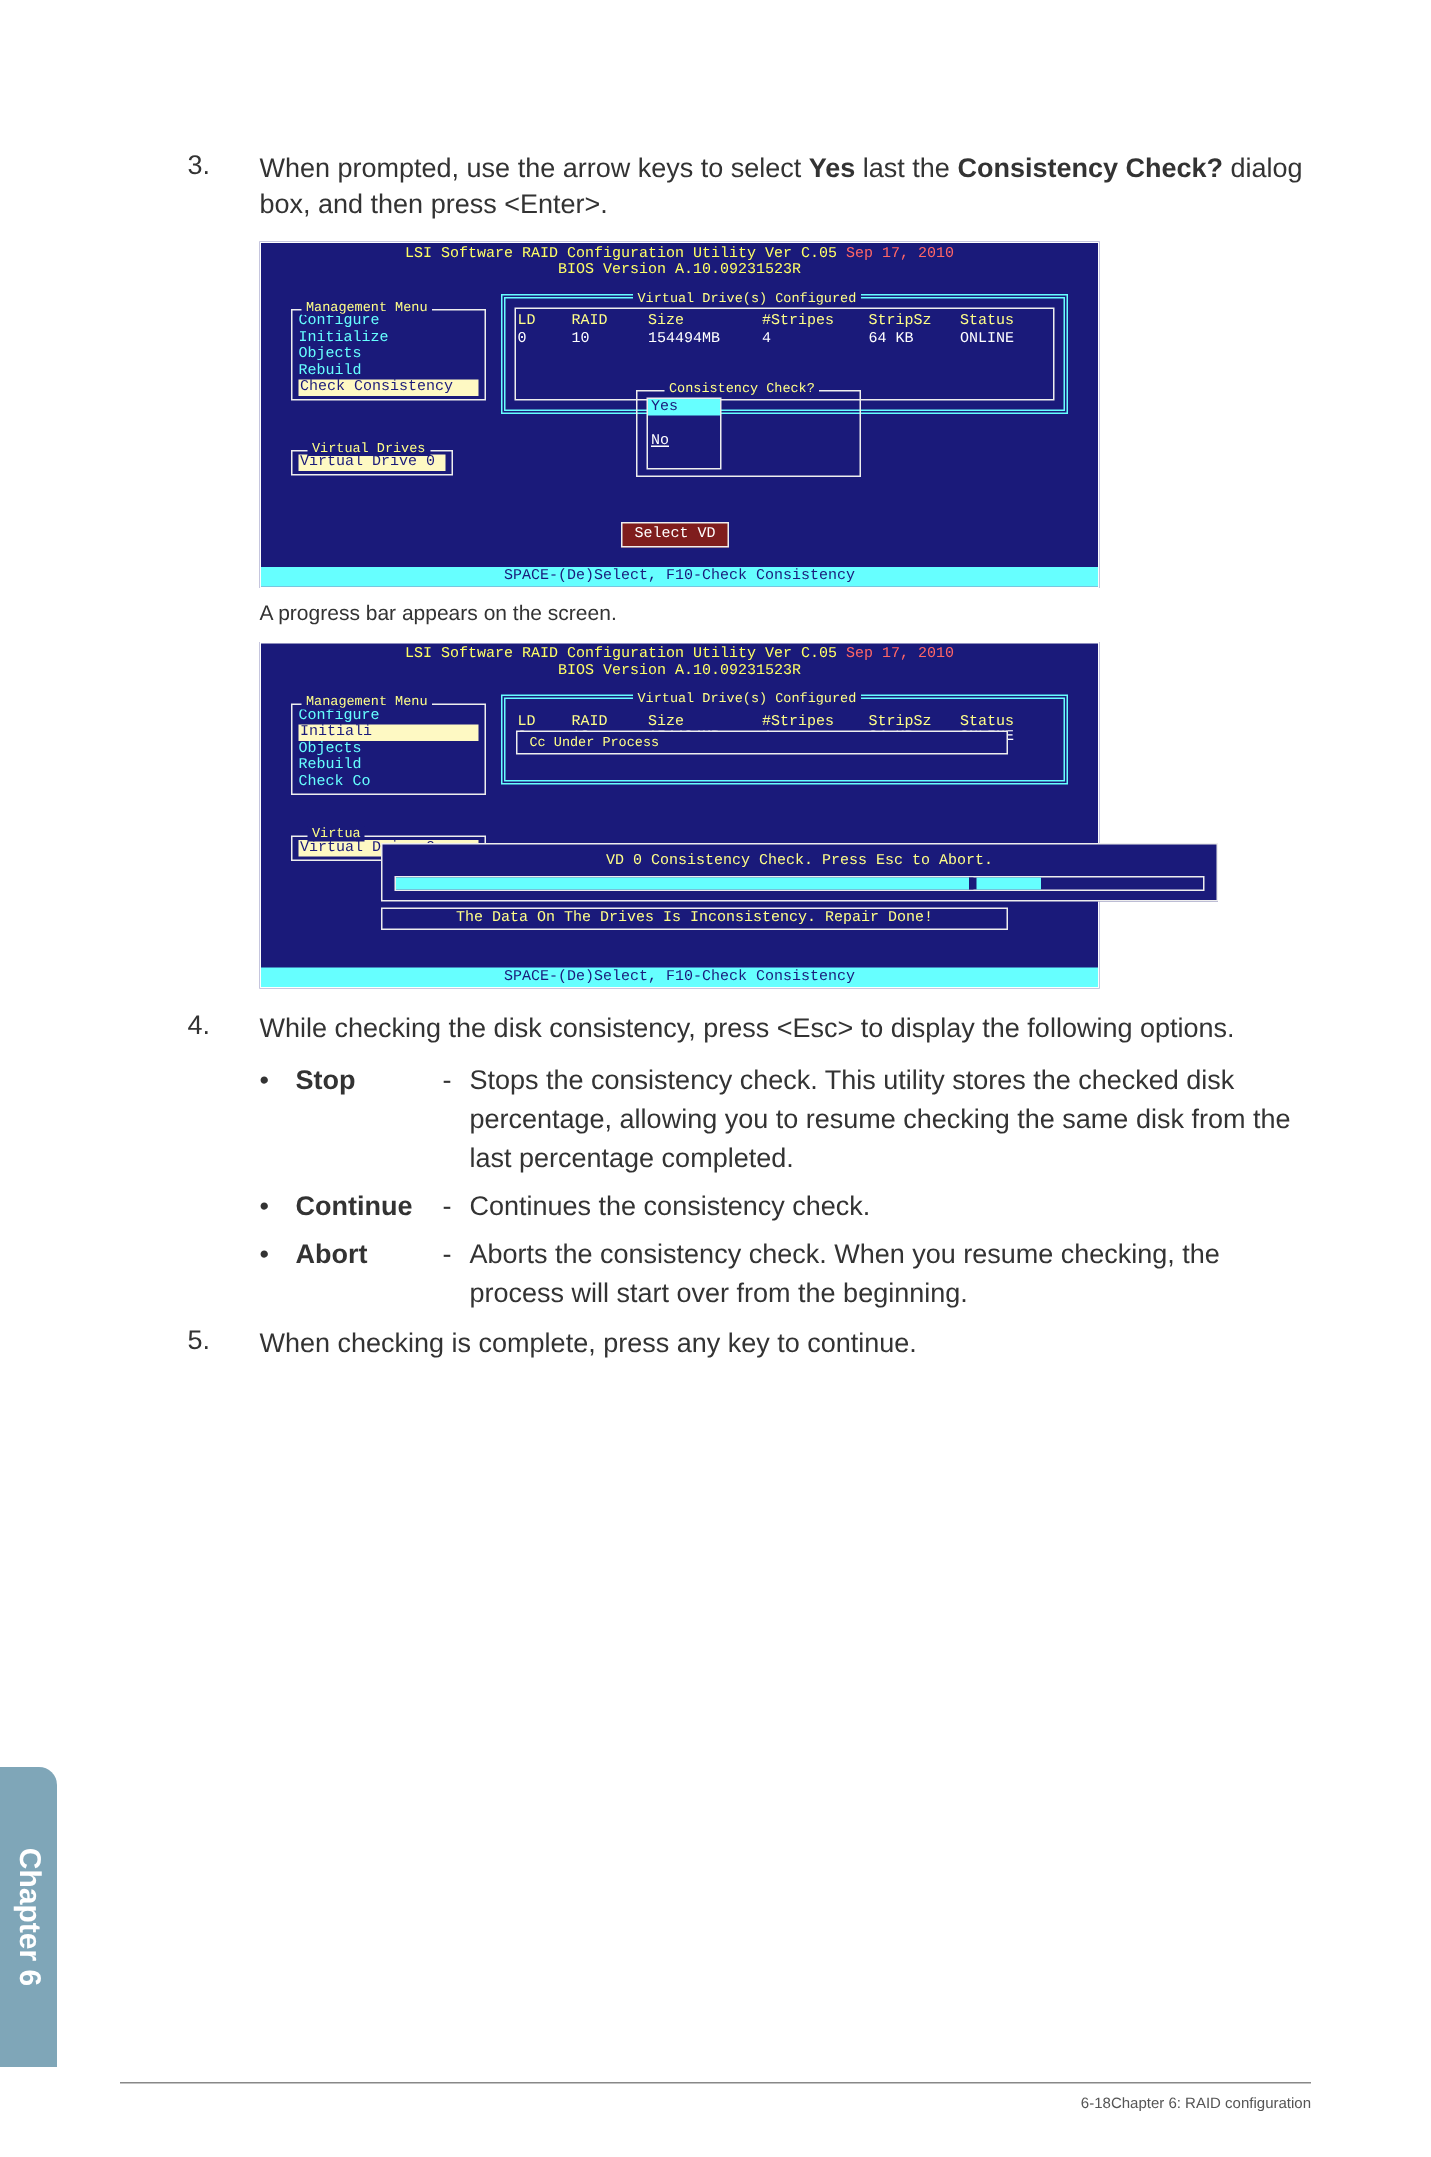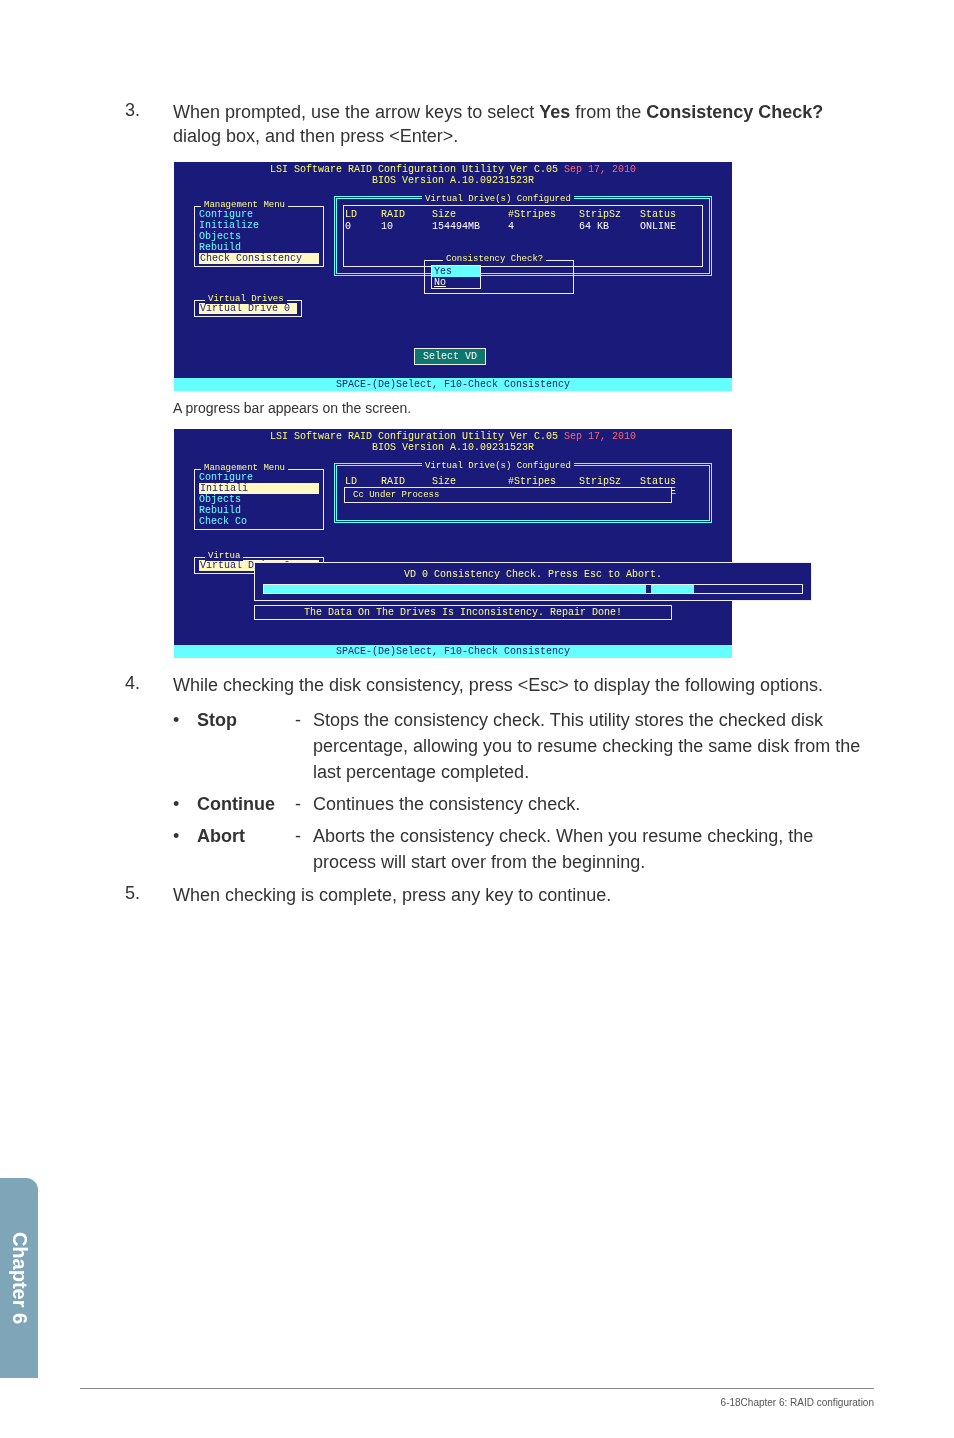--- a/index.html
+++ b/index.html
@@ -112,36 +112,36 @@
     border: 1px solid #eee;
     margin: 2px 6px;
     width: 50px;
   }
   .cc-opt-sel {
     background: #66ffff;
     color: #1a1a7a;
     padding: 0 2px;
     display: block;
   }
-  .cc-opt { padding: 0 2px; display: block; text-decoration: underline; }
+  .cc-opt { padding: 12px 2px; display: block; text-decoration: underline; }
   .virt-box {
     position: absolute;
     left: 20px;
     top: 112px;
     width: 108px;
     border: 1px solid #eee;
     padding: 2px 4px;
   }
   .selvd {
     position: absolute;
     left: 240px;
     top: 160px;
     border: 1px solid #eee;
     padding: 2px 8px;
-    background: #0f766e;
+    background: #7f1d1d;
   }
   .help-bar {
     background: #66ffff;
     color: #1a1a7a;
     text-align: center;
     font-size: 10px;
     padding: 1px 0;
   }
 
   
@@ -277,21 +277,21 @@
   }
 </style>
 </head>
 <body>
 
 <div class="page">
 
   <div class="step-row">
     <div class="step-num">3.</div>
     <div class="step-body">
-      <span>When prompted, use the arrow keys to select </span><span class="bold">Yes</span><span> from the </span><span class="bold">Consistency Check?</span><span> dialog box, and then press &lt;Enter&gt;.</span>
+      <span>When prompted, use the arrow keys to select </span><span class="bold">Yes</span><span> last the </span><span class="bold">Consistency Check?</span><span> dialog box, and then press &lt;Enter&gt;.</span>
     </div>
   </div>
 
   <div class="bios">
     <div class="bios-header">
       <span class="yel">LSI Software RAID Configuration Utility Ver C.05 </span><span class="red">Sep 17, 2010</span><br>
       <span class="yel">BIOS Version   A.10.09231523R</span>
     </div>
     <div class="bios-content">
 

